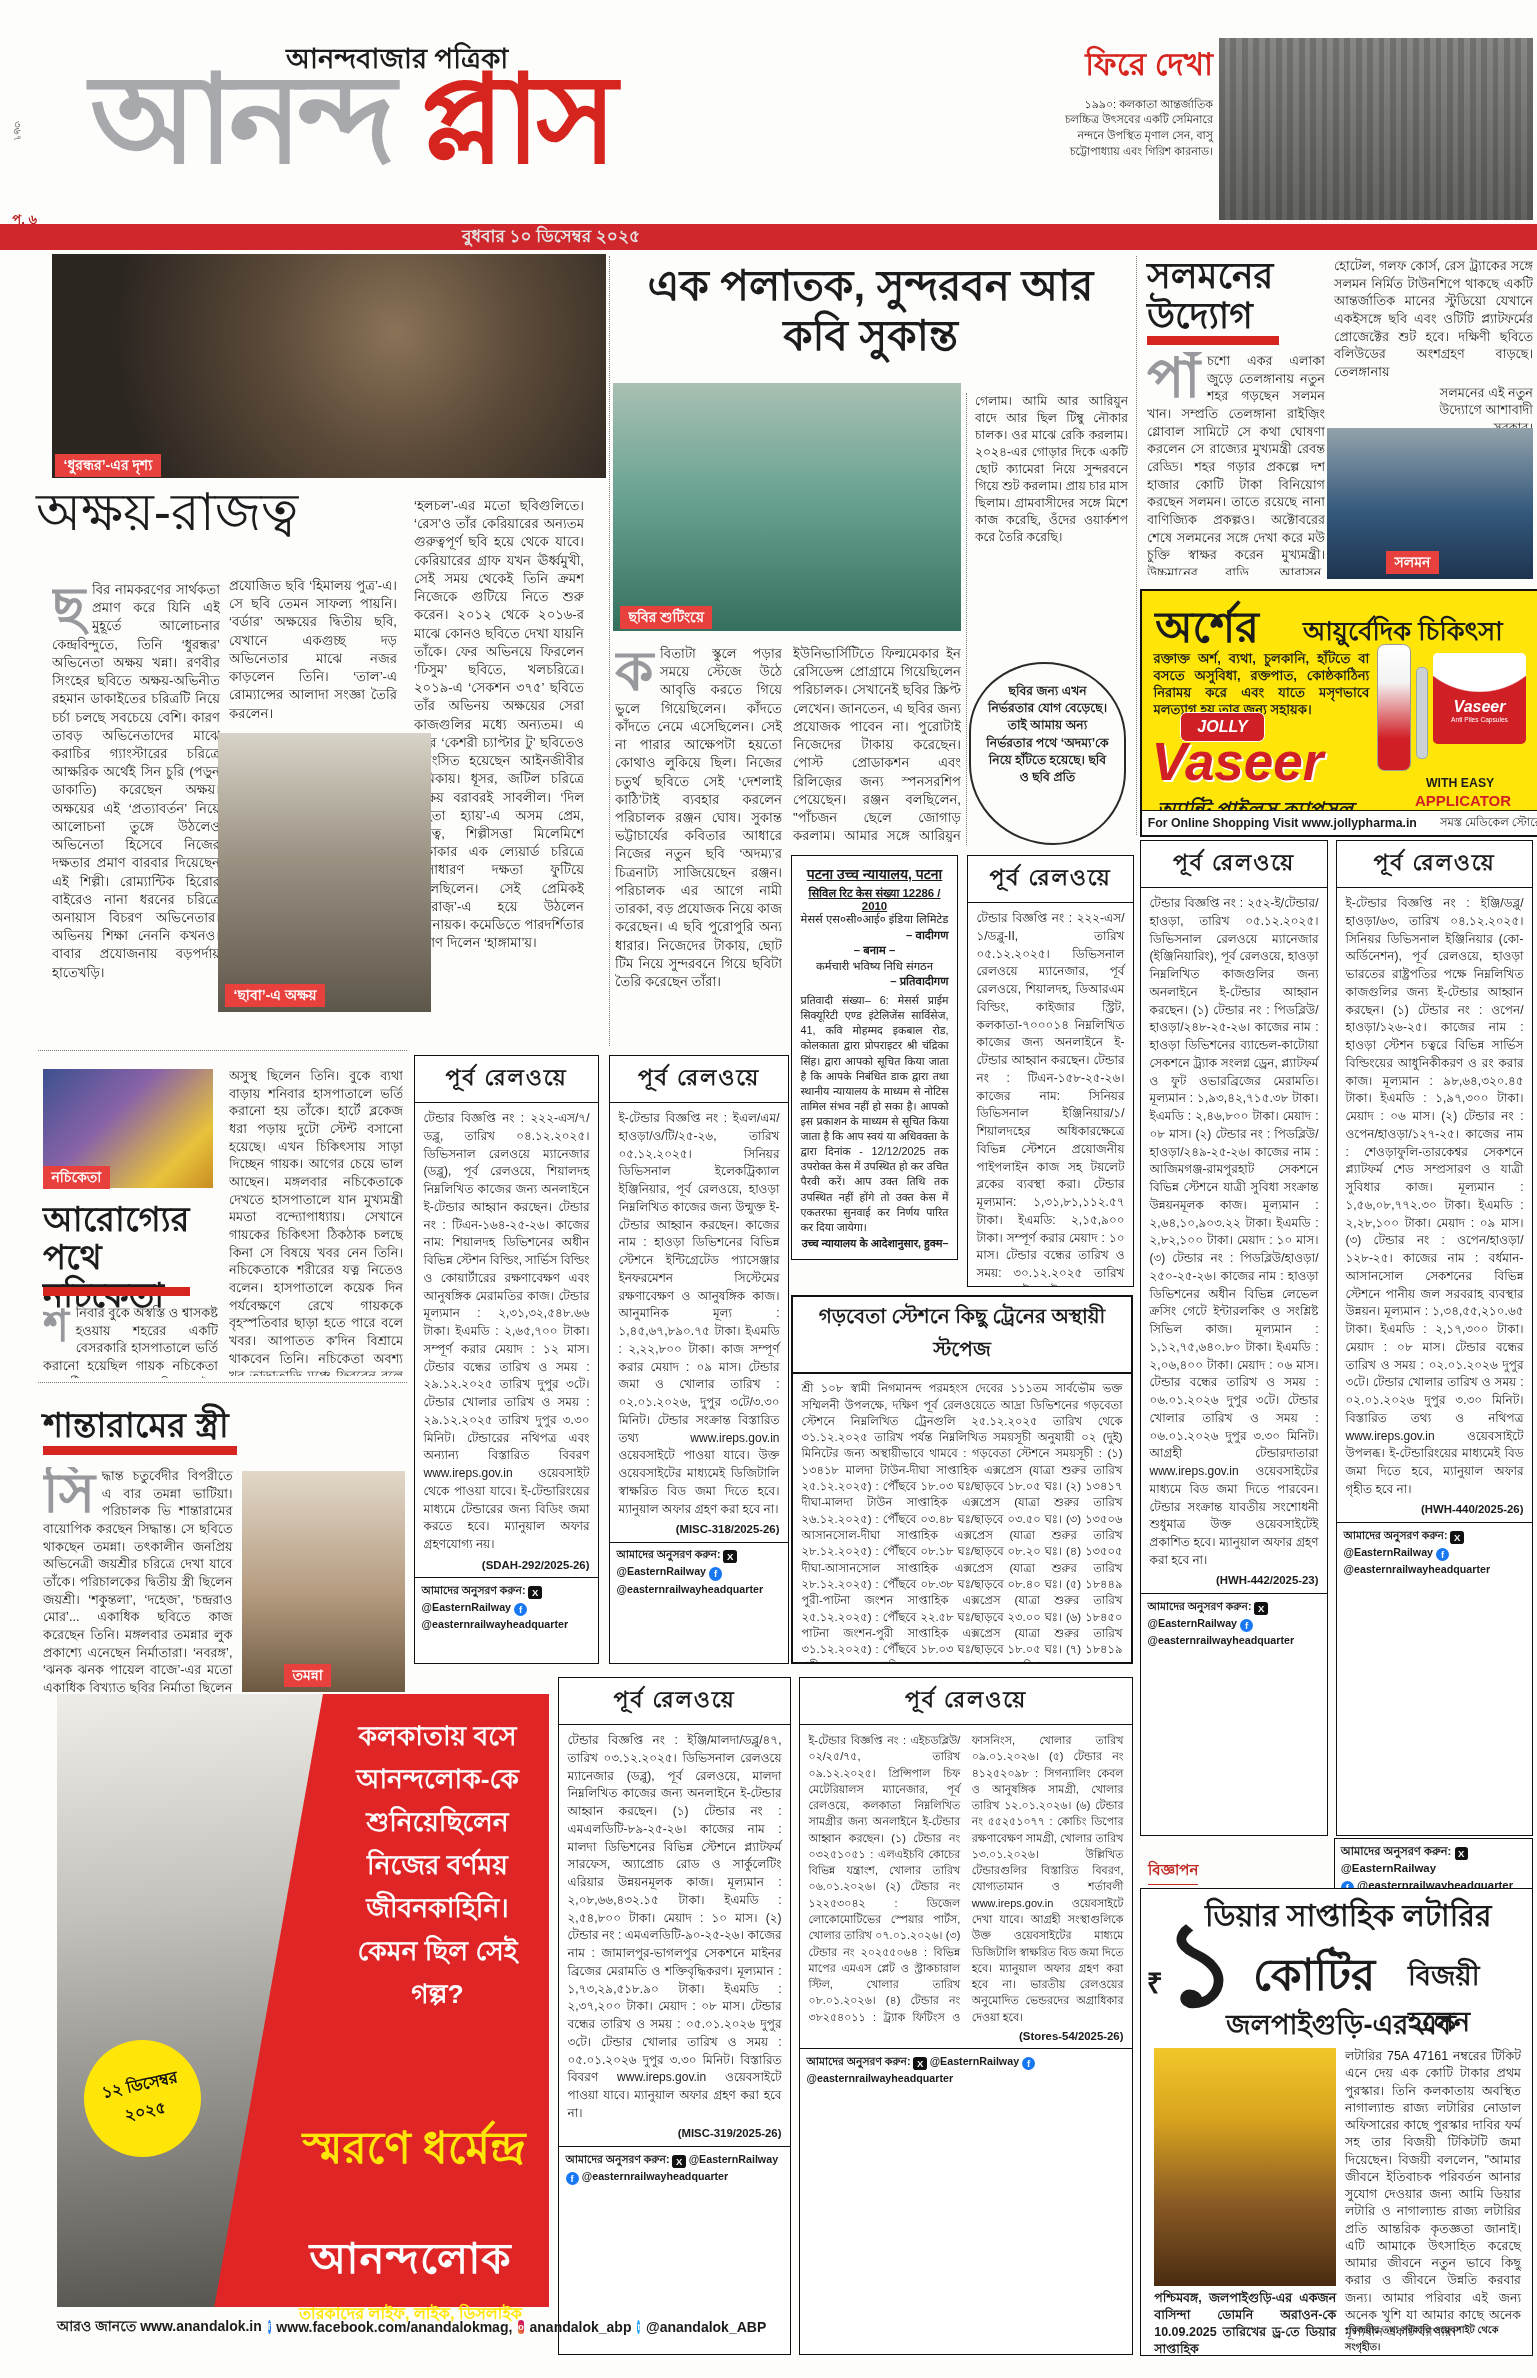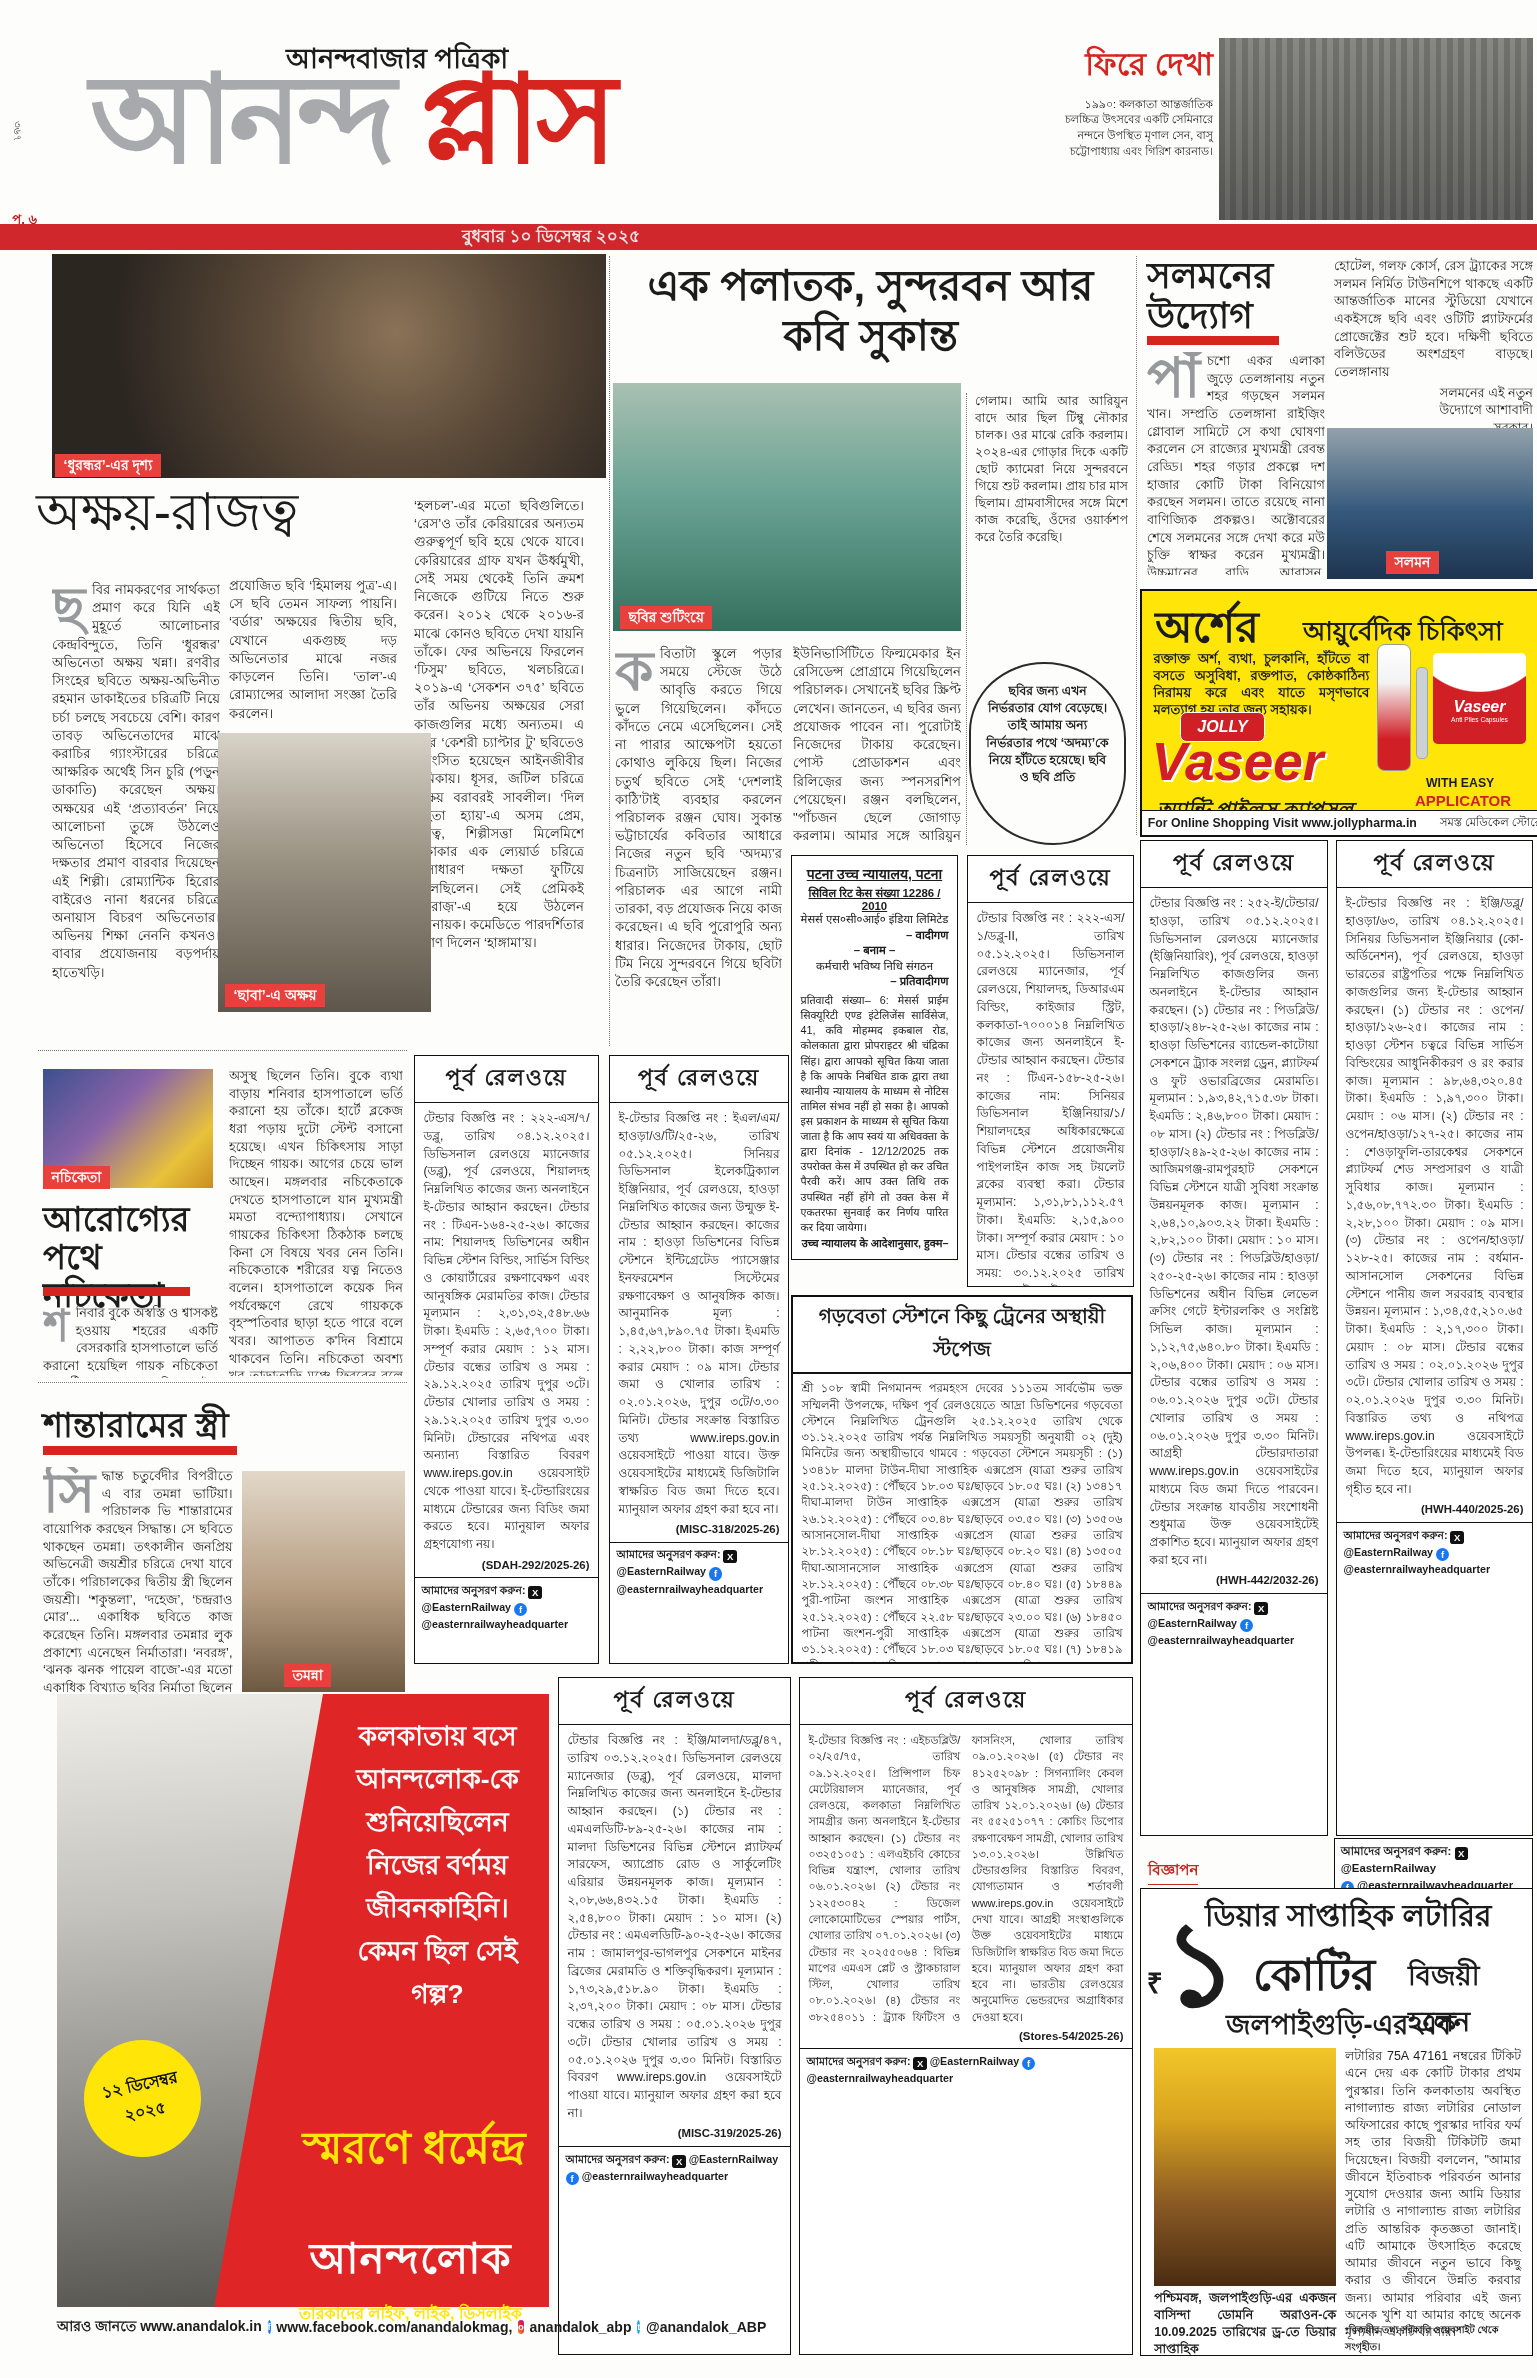--- a/index.html
+++ b/index.html
@@ -301,21 +301,21 @@
       <span>আমাদের অনুসরণ করুন:</span>
       <span class="ic ic-x">X</span>
       <span>@EasternRailway</span>
       <span class="ic ic-fb">f</span>
       <span>@easternrailwayheadquarter</span>
     </div>
   </div>
   <div class="nbox" id="n3">
     <div class="nhead">পূর্ব রেলওয়ে</div>
     <div class="nbody">টেন্ডার বিজ্ঞপ্তি নং : ২৫২-ই/টেন্ডার/হাওড়া, তারিখ ০৫.১২.২০২৫। ডিভিসনাল রেলওয়ে ম্যানেজার (ইঞ্জিনিয়ারিং), পূর্ব রেলওয়ে, হাওড়া নিম্নলিখিত কাজগুলির জন্য অনলাইনে ই-টেন্ডার আহ্বান করছেন। (১) টেন্ডার নং : পিডব্লিউ/হাওড়া/২৪৮-২৫-২৬। কাজের নাম : হাওড়া ডিভিশনের ব্যান্ডেল-কাটোয়া সেকশনে ট্র্যাক সংলগ্ন ড্রেন, প্ল্যাটফর্ম ও ফুট ওভারব্রিজের মেরামতি। মূল্যমান : ১,৯৩,৪২,৭১৫.৩৮ টাকা। ইএমডি : ২,৪৬,৮০০ টাকা। মেয়াদ : ০৮ মাস। (২) টেন্ডার নং : পিডব্লিউ/হাওড়া/২৪৯-২৫-২৬। কাজের নাম : আজিমগঞ্জ-রামপুরহাট সেকশনে বিভিন্ন স্টেশনে যাত্রী সুবিধা সংক্রান্ত উন্নয়নমূলক কাজ। মূল্যমান : ২,৬৪,১০,৯০৩.২২ টাকা। ইএমডি : ২,৮২,১০০ টাকা। মেয়াদ : ১০ মাস। (৩) টেন্ডার নং : পিডব্লিউ/হাওড়া/২৫০-২৫-২৬। কাজের নাম : হাওড়া ডিভিশনের অধীন বিভিন্ন লেভেল ক্রসিং গেটে ইন্টারলকিং ও সংশ্লিষ্ট সিভিল কাজ। মূল্যমান : ১,১২,৭৫,৬৪০.৮০ টাকা। ইএমডি : ২,০৬,৪০০ টাকা। মেয়াদ : ০৬ মাস। টেন্ডার বন্ধের তারিখ ও সময় : ০৬.০১.২০২৬ দুপুর ৩টে। টেন্ডার খোলার তারিখ ও সময় : ০৬.০১.২০২৬ দুপুর ৩.৩০ মিনিট। আগ্রহী টেন্ডারদাতারা www.ireps.gov.in ওয়েবসাইটের মাধ্যমে বিড জমা দিতে পারবেন। টেন্ডার সংক্রান্ত যাবতীয় সংশোধনী শুধুমাত্র উক্ত ওয়েবসাইটেই প্রকাশিত হবে। ম্যানুয়াল অফার গ্রহণ করা হবে না।</div>
-    <div class="nref">(HWH-442/2032-26)</div>
+    <div class="nref">(HWH-442/2025-23)</div>
     <div class="nfollow">
       <span>আমাদের অনুসরণ করুন:</span>
       <span class="ic ic-x">X</span>
       <span>@EasternRailway</span>
       <span class="ic ic-fb">f</span>
       <span>@easternrailwayheadquarter</span>
     </div>
   </div>
   <div class="nbox" id="n4">
     <div class="nhead">পূর্ব রেলওয়ে</div>

